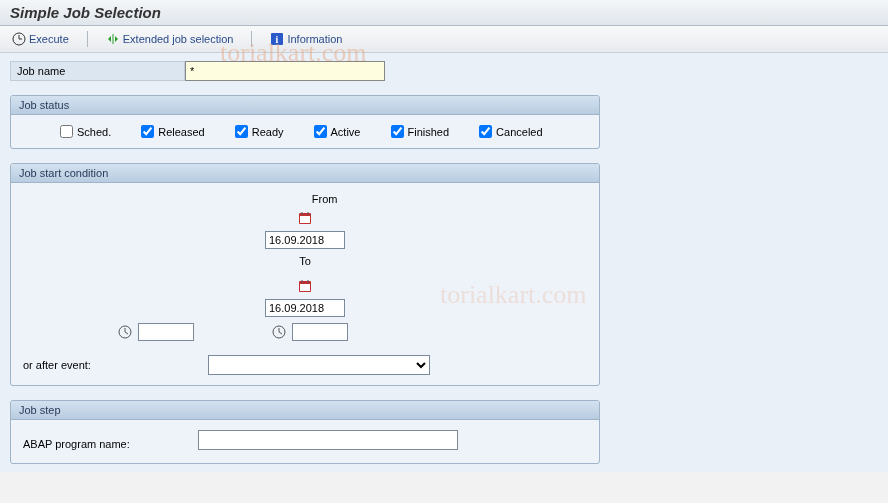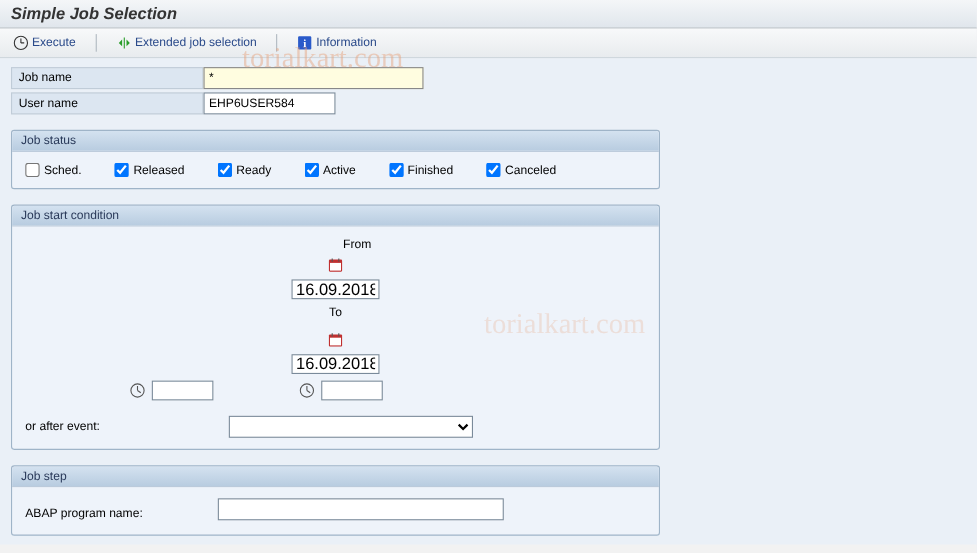--- a/index.html
+++ b/index.html
@@ -85,20 +85,21 @@
       border-bottom: 1px solid #9fb4c8;
       border-radius: 3px 3px 0 0;
     }
     .group-body {
       padding: 10px 12px;
     }
     .checkbox-row {
       display: flex;
       gap: 30px;
       align-items: center;
+      margin-left: 37px;
     }
     .checkbox-item {
       display: flex;
       align-items: center;
       gap: 4px;
       cursor: pointer;
     }
     .checkbox-item input { cursor: pointer; }
     .date-row {
       display: flex;
@@ -115,21 +116,21 @@
     .cal-icon, .clock-icon {
       width: 14px;
       height: 14px;
       display: inline-block;
     }
     .date-input {
       width: 80px;
       height: 18px;
       border: 1px solid #7a8a9a;
       padding: 1px 3px;
-      font-size: 15px;
+      font-size: 11px;
       background: #fff;
     }
     .time-row {
       display: flex;
       align-items: center;
       gap: 6px;
       margin-bottom: 14px;
       padding-left: 95px;
     }
     .time-input {
@@ -210,24 +211,20 @@
     </svg>
     <span>Information</span>
   </div>
 </div>
 
 <div class="content">
 
   <div class="field-row">
     <div class="field-label">Job name</div>
     <input class="field-input highlight" style="width: 200px;" value="*">
-  </div>
-  <div class="field-row">
-    <div class="field-label">User name</div>
-    <input class="field-input" style="width: 120px;" value="EHP6USER584">
   </div>
 
   <div class="group">
     <div class="group-title">Job status</div>
     <div class="group-body">
       <div class="checkbox-row">
         <label class="checkbox-item">
           <input type="checkbox" style="">
           <span>Sched.</span>
         </label>

